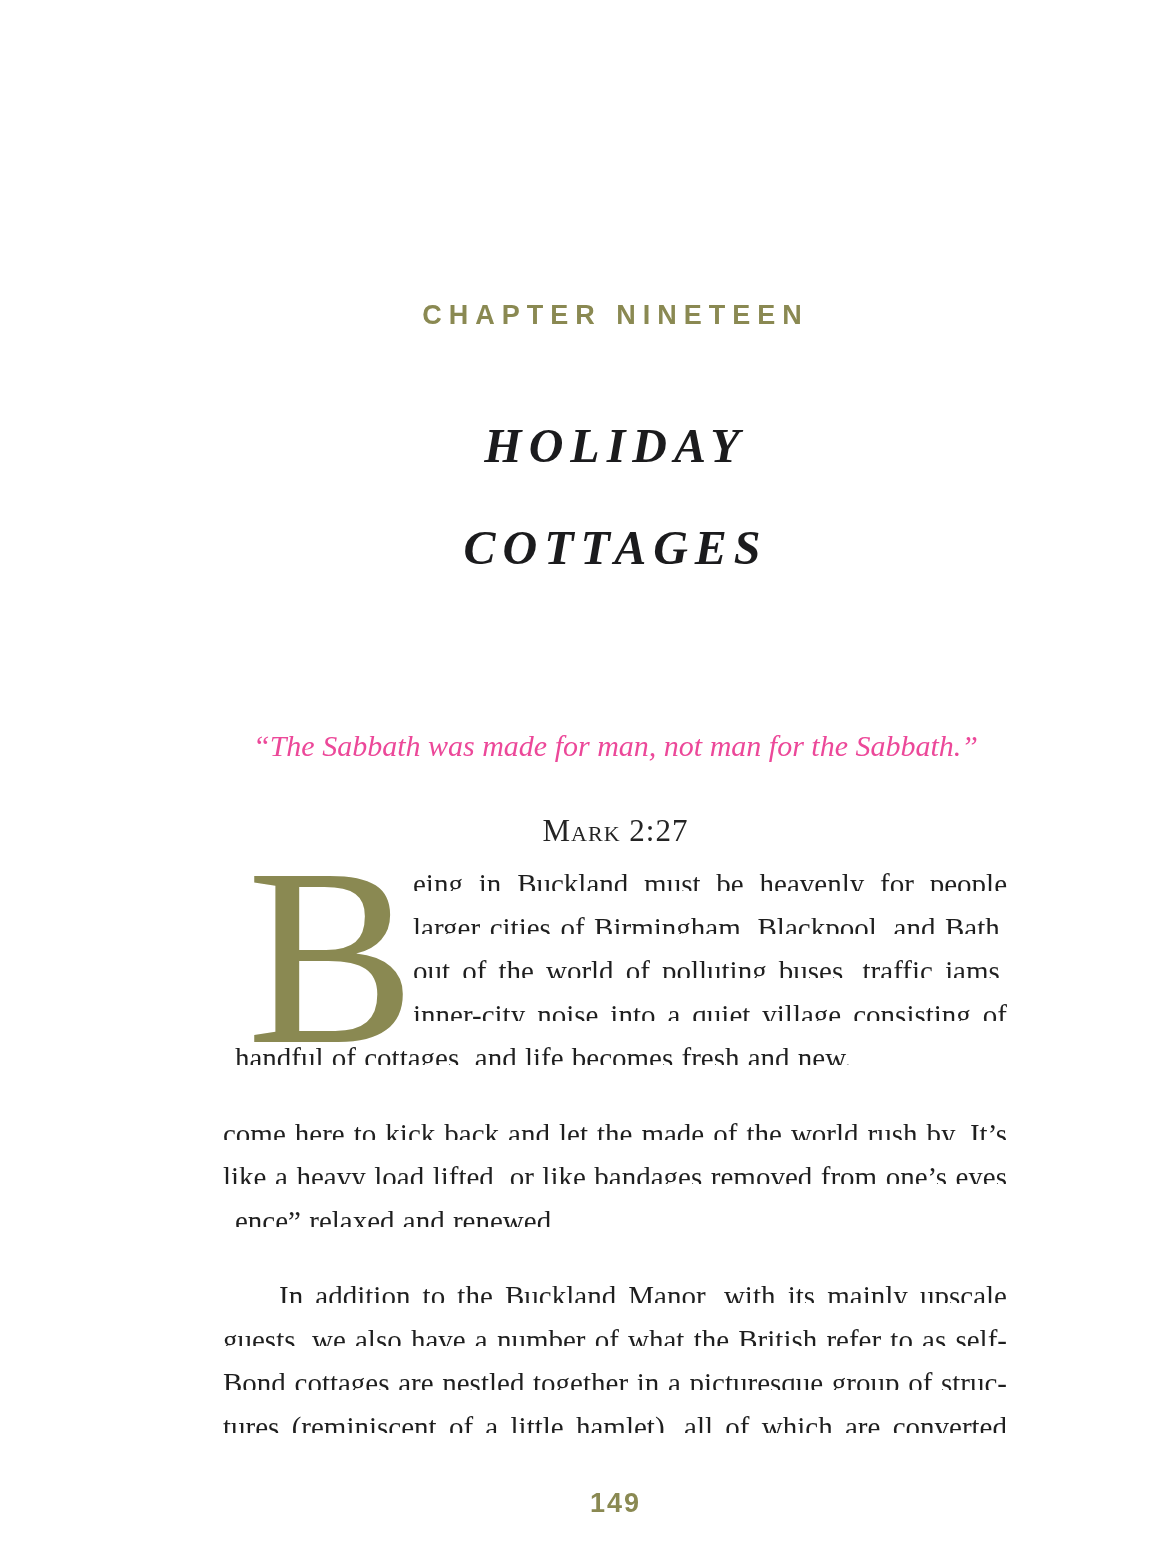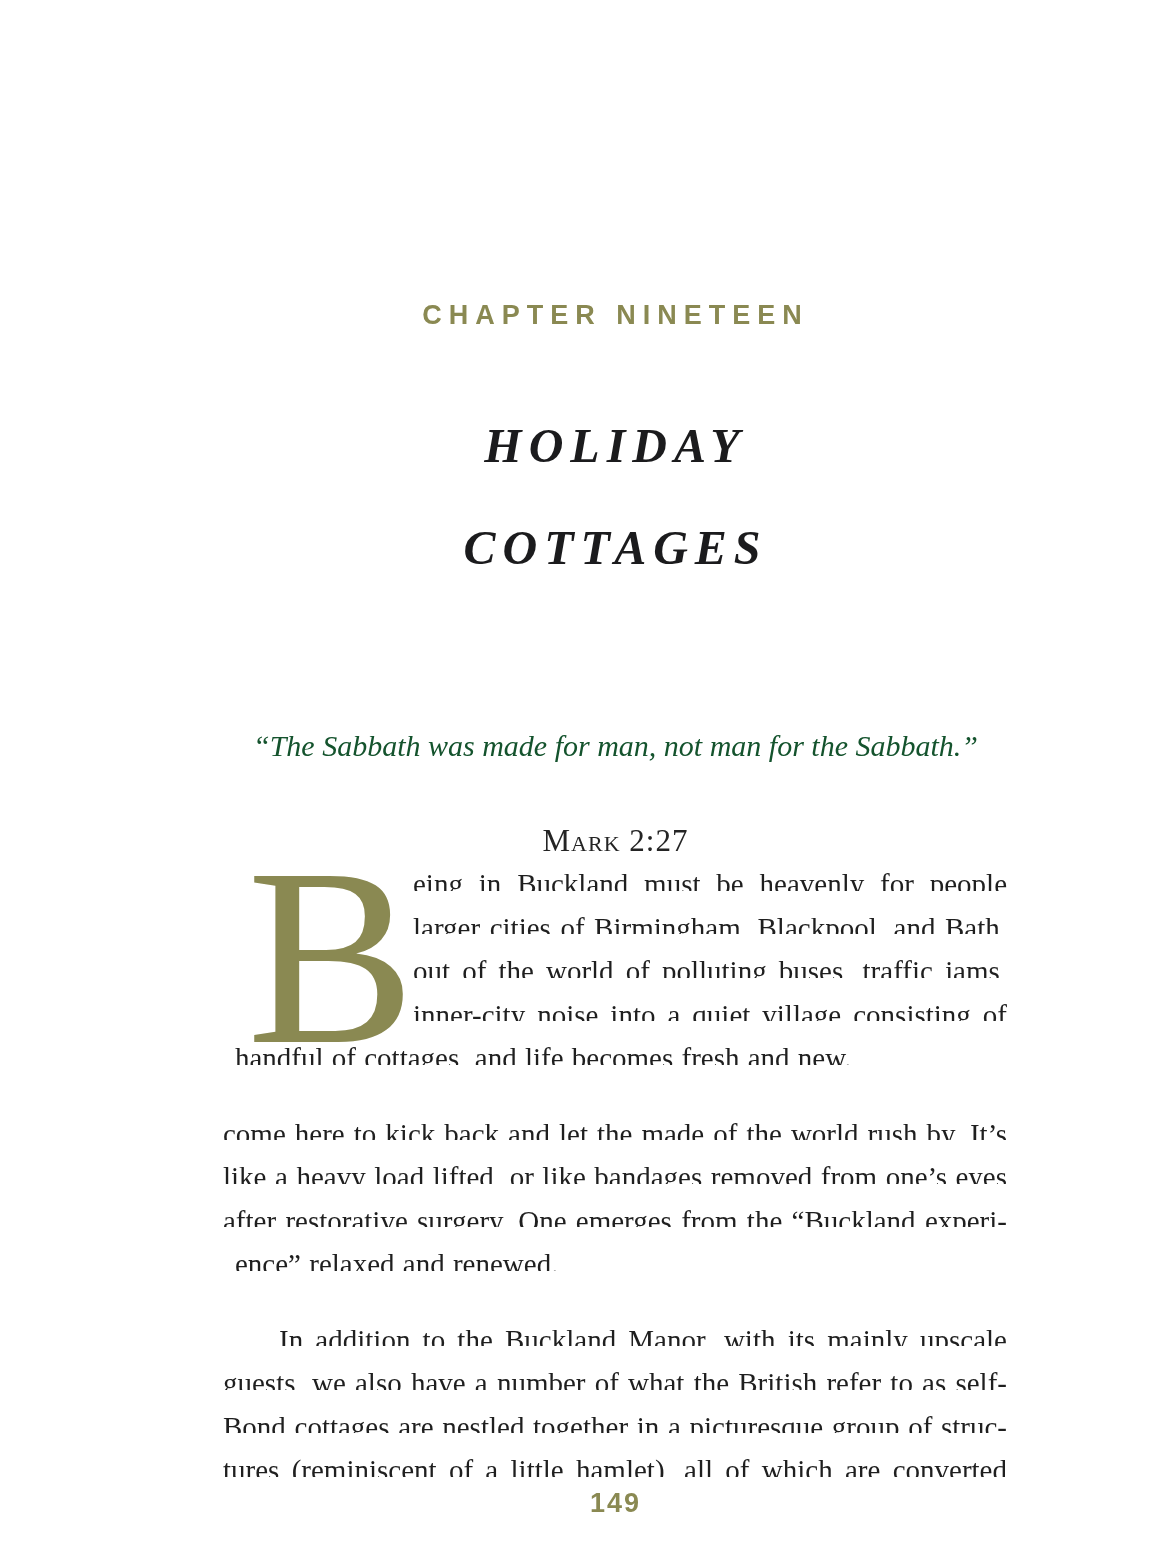--- a/index.html
+++ b/index.html
@@ -44,25 +44,25 @@
   }
   .title-line { display: block; }
 
   
   .epigraph { text-align: center; }
 
   .epigraph-quote {
     margin-top: 66px;
     font-style: italic;
     font-size: 30px;
-    color: #14532d;
+    color: #ec4899;
   }
 
   .epigraph-reference {
-    margin-top: 28px;
+    margin-top: 18px;
     font-variant: small-caps;
     font-size: 31px;
     letter-spacing: 1px;
     color: #242424;
   }
 
   
   .body-text {
     position: absolute;
     top: 783px;
@@ -144,21 +144,20 @@
         </div>
         <div class="line">eing in Buckland must be heavenly for people from the</div>
         <div class="line">larger cities of Birmingham, Blackpool, and Bath. Step</div>
         <div class="line">out of the world of polluting buses, traffic jams, and</div>
         <div class="line">inner-city noise into a quiet village consisting of only a</div>
         <div class="line line-last">handful of cottages, and life becomes fresh and new.</div>
       </div>
       <div class="paragraph">
         <div class="line">come here to kick back and let the made of the world rush by. It’s</div>
         <div class="line">like a heavy load lifted, or like bandages removed from one’s eyes</div>
-        <div class="line">after restorative surgery. One emerges from the “Buckland experi-</div>
         <div class="line line-last">ence” relaxed and renewed.</div>
       </div>
       <div class="paragraph">
         <div class="line line-indent">In addition to the Buckland Manor, with its mainly upscale</div>
         <div class="line">guests, we also have a number of what the British refer to as self-</div>
         <div class="line">Bond cottages are nestled together in a picturesque group of struc-</div>
         <div class="line">tures (reminiscent of a little hamlet), all of which are converted</div>
       </div>
     </main>
 

